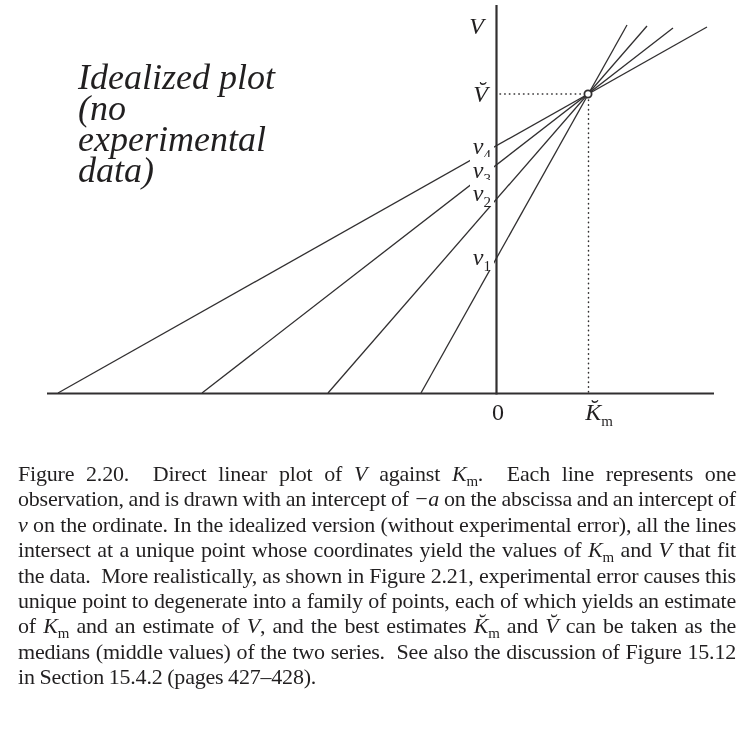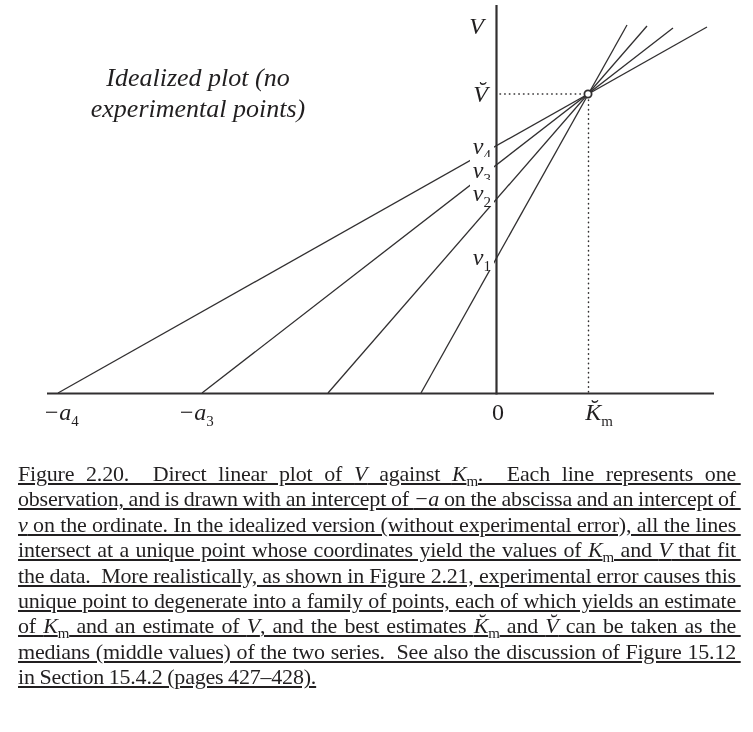--- a/index.html
+++ b/index.html
@@ -3,37 +3,37 @@
 <meta charset="utf-8">
 <style>
   html,body{margin:0;padding:0;background:#ffffff;}
   .page{
     position:relative;width:753px;height:732px;background:#ffffff;
     font-family:"Liberation Serif", serif;color:#211f20;overflow:hidden;
   }
   .it{font-style:italic;}
   #plot-svg{position:absolute;left:0;top:0;}
   .annotation{
-    position:absolute;left:78px;top:62px;width:240px;text-align:center;
-    font-style:italic;font-size:26px;line-height:31px;
+    position:absolute;left:78px;top:62px;width:240px;text-align:left;
+    font-style:italic;font-size:36px;line-height:31px;
   }
   .ylab{
     position:absolute;text-align:right;font-size:24px;line-height:26px;
     background:#ffffff;padding:0 3px;white-space:nowrap;
   }
   .ytitle{background:transparent;}
   .xlab{
     position:absolute;top:399px;width:90px;text-align:center;
     font-size:24px;line-height:26px;white-space:nowrap;
   }
   .ylab sub,.xlab sub{font-size:15px;line-height:0;}
   .caption{
     position:absolute;left:18px;top:461px;width:718px;margin:0;
     font-size:22px;line-height:25.4px;text-align:justify;
-    white-space:pre-wrap;letter-spacing:-0.2px;word-spacing:-0.6px;text-decoration:underline;
+    white-space:pre-wrap;letter-spacing:-0.2px;word-spacing:-0.6px;
   }
   .caption sub{font-size:0.68em;line-height:0;}
 </style>
 </head>
 <body>
 
 <div class="page">
 
   <svg id="plot-svg" width="753" height="440">
       <line x1="421" y1="393" x2="627" y2="25" stroke="#312f30" stroke-width="1.3"></line>
@@ -42,31 +42,29 @@
       <line x1="58" y1="393" x2="707" y2="27" stroke="#312f30" stroke-width="1.3"></line>
       <line x1="47" y1="393.5" x2="714" y2="393.5" stroke="#312f30" stroke-width="2.2"></line>
       <line x1="496.5" y1="5" x2="496.5" y2="394.5" stroke="#312f30" stroke-width="2.2"></line>
       <line x1="500" y1="94" x2="582" y2="94" stroke="#312f30" stroke-width="1.5" stroke-dasharray="0.5 4.2" stroke-linecap="round"></line>
       <line x1="588.5" y1="100" x2="588.5" y2="392" stroke="#312f30" stroke-width="1.5" stroke-dasharray="0.5 4.2" stroke-linecap="round"></line>
       <circle cx="588" cy="94" r="3.6" fill="#ffffff" stroke="#312f30" stroke-width="1.8"></circle>
     </svg>
 
   <div class="annotation">
     <div>Idealized plot (no</div>
-    <div>experimental points)</div>
+    <div>experimental data)</div>
   </div>
 
   <div class="ylab ytitle it" style="right:266px;top:13px">V</div>
 
   <div class="ylab" style="right:262px;top:81px"><span class="it">V̆</span></div>
   <div class="ylab" style="right:259px;top:133px"><span class="it">v</span><sub>4</sub></div>
   <div class="ylab" style="right:259px;top:157px"><span class="it">v</span><sub>3</sub></div>
   <div class="ylab" style="right:259px;top:180px"><span class="it">v</span><sub>2</sub></div>
   <div class="ylab" style="right:259px;top:244px"><span class="it">v</span><sub>1</sub></div>
 
-  <div class="xlab" style="left:16px"><span class="it">−a</span><sub>4</sub></div>
-  <div class="xlab" style="left:151px"><span class="it">−a</span><sub>3</sub></div>
   <div class="xlab" style="left:453px"><span>0</span></div>
   <div class="xlab" style="left:554px"><span class="it">K̆</span><sub>m</sub></div>
 
   <p class="caption" id="caption"><span>Figure 2.20.  Direct linear plot of </span><span class="it">V</span><span> against </span><span class="it">K</span><sub>m</sub><span>.  Each line represents one observation, and is drawn with an intercept of </span><span class="it">−a</span><span> on the abscissa and an intercept of </span><span class="it">v</span><span> on the ordinate. In the idealized version (without experimental error), all the lines intersect at a unique point whose coordinates yield the values of </span><span class="it">K</span><sub>m</sub><span> and </span><span class="it">V</span><span> that fit the data.  More realistically, as shown in Figure 2.21, experimental error causes this unique point to degenerate into a family of points, each of which yields an estimate of </span><span class="it">K</span><sub>m</sub><span> and an estimate of </span><span class="it">V</span><span>, and the best estimates </span><span class="it">K̆</span><sub>m</sub><span> and </span><span class="it">V̆</span><span> can be taken as the medians (middle values) of the two series.  See also the discussion of Figure 15.12 in Section 15.4.2 (pages 427–428).</span></p>
 
 </div>
 
 </body></html>

